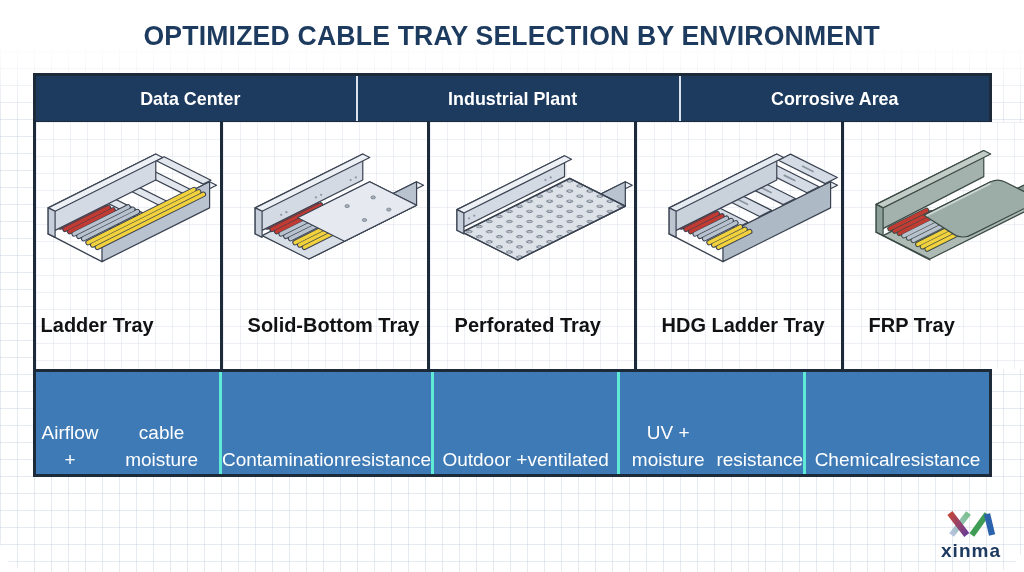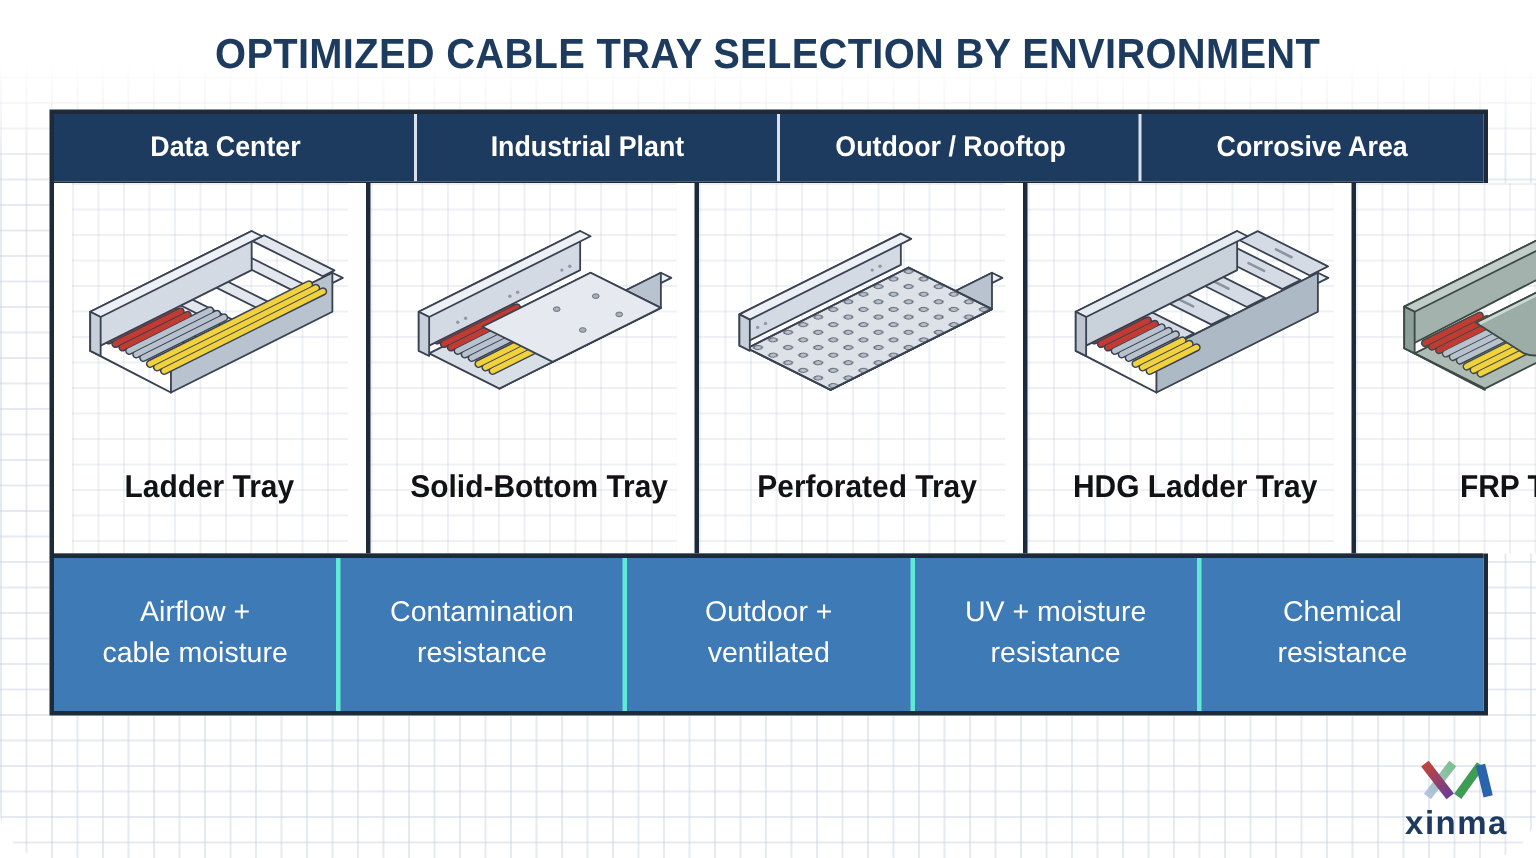--- a/index.html
+++ b/index.html
@@ -33,69 +33,65 @@
   .hrow{display:flex;height:45px;background:#1d3a5f;flex:0 0 auto;gap:12px;}
   .hcell{
     flex:1 1 0;display:flex;align-items:center;justify-content:center;
     color:#ffffff;font-weight:bold;font-size:19px;
   }
   .hcell + .hcell{border-left:2px solid #d9e1ec;}
   .hcell span{display:inline-block;transform:scaleX(0.94);white-space:nowrap;}
 
   .brow{display:flex;flex:1 1 auto;border-top:1px solid #1c2a3a;}
   .bcell{
-    flex:1 1 0;display:flex;flex-direction:column;align-items:center;
+    flex:1 1 0;display:flex;flex-direction:column;
     background-color:#ffffff;
     background-image:
       linear-gradient(to right, rgba(199,209,223,0.32) 1px, transparent 1px),
       linear-gradient(to bottom, rgba(199,209,223,0.32) 1px, transparent 1px);
     background-size:17px 17px;
-    margin-left:12px;
   }
   .bcell + .bcell{border-left:3px solid #1c2a3a;padding-left:20px;}
   .illustration{flex:1 1 auto;display:flex;align-items:center;justify-content:center;padding-top:4px;}
   .illustration svg{width:184px;height:152px;}
   .tray-name{
     flex:0 0 auto;margin-bottom:32px;
     font-size:21px;font-weight:bold;color:#101214;
     transform:scaleX(0.95);white-space:nowrap;
   }
 
   .frow{display:flex;height:102px;flex:0 0 auto;border-top:3px solid #1c2a3a;background:#3e7ab6;}
   .fcell{
-    flex:1 1 0;display:flex;flex-direction:column;align-items:center;justify-content:center;
+    flex:1 1 0;display:flex;flex-direction:row;align-items:flex-end;justify-content:center;
     color:#ffffff;font-size:19px;line-height:1.42;text-align:center;
   }
   .fcell + .fcell{border-left:3px solid #5eead4;}
 
   .logo{position:absolute;right:14px;bottom:10px;width:78px;text-align:center;}
   .logo svg{width:54px;height:32px;display:block;margin:0 auto;}
-  .logo-text{font-size:22px;font-weight:bold;color:#1e3a60;letter-spacing:1px;margin-top:0px;}
+  .logo-text{font-size:19px;font-weight:bold;color:#1e3a60;letter-spacing:1px;margin-top:0px;}
 
   .tray-outline{stroke:#3a4251;stroke-width:1.4;stroke-linejoin:round;}
   .frp-outline{stroke:#3c4a46;stroke-width:1.4;stroke-linejoin:round;}
 </style>
 </head>
 <body>
 
 <div class="page">
 
   <h1 class="title"><span>OPTIMIZED CABLE TRAY SELECTION BY ENVIRONMENT</span></h1>
 
   <div class="table">
 
     <div class="hrow">
       <div class="hcell">
           <span>Data Center</span>
         </div>
       <div class="hcell">
           <span>Industrial Plant</span>
-        </div>
-      <div class="hcell">
-          <span>Outdoor / Rooftop</span>
         </div>
       <div class="hcell">
           <span>Corrosive Area</span>
         </div>
     </div>
 
     <div class="brow">
 
       <div class="bcell">
         <div class="illustration">

